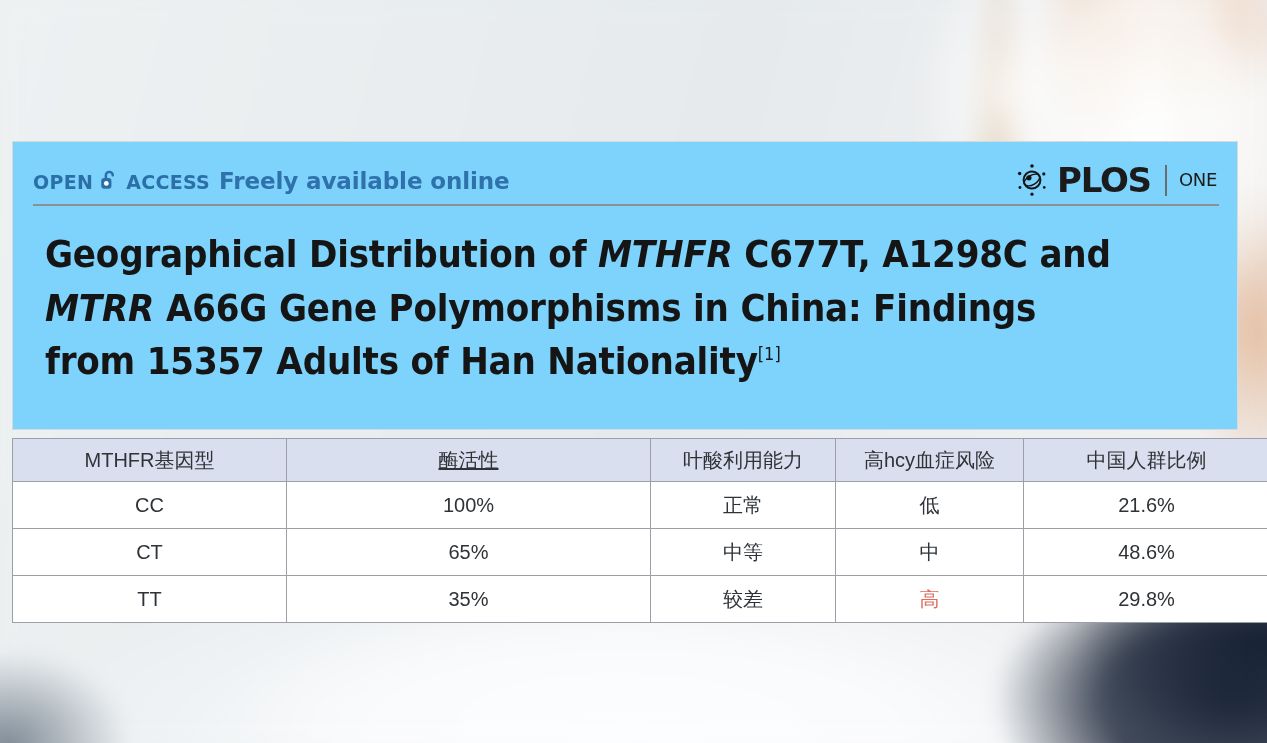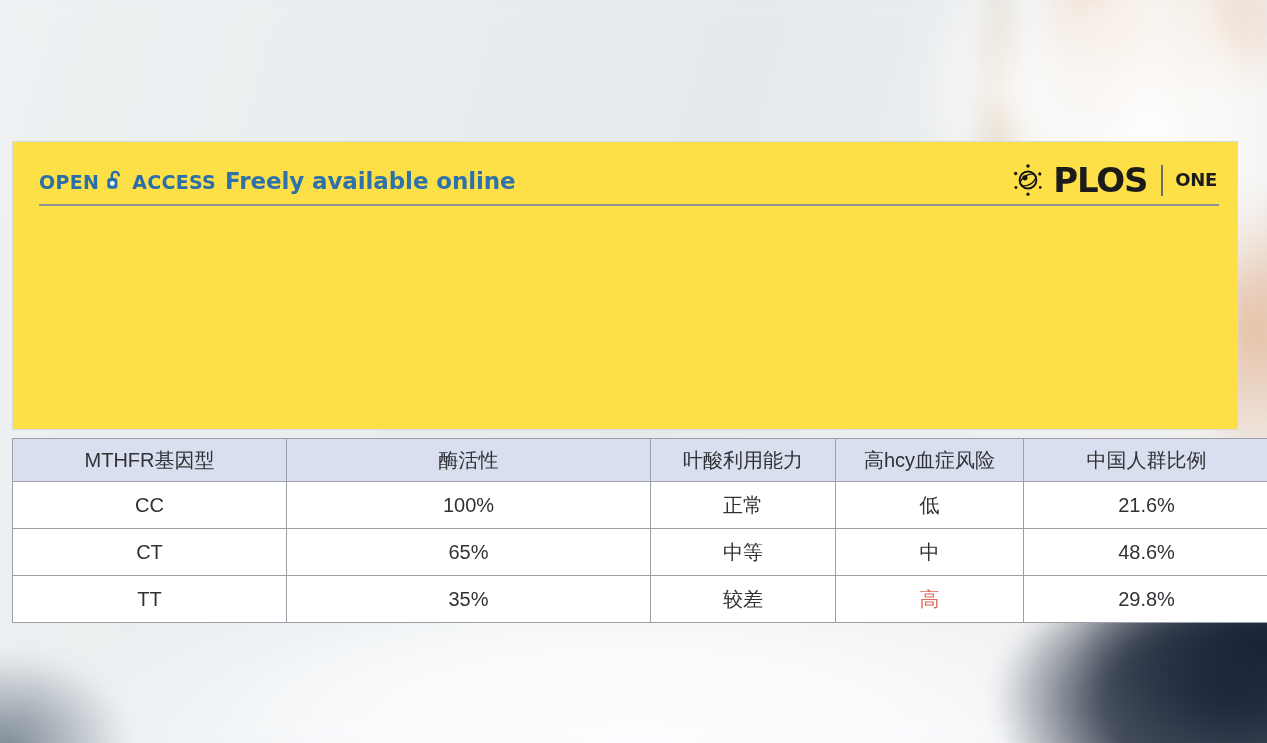--- a/index.html
+++ b/index.html
@@ -59,23 +59,23 @@
     height: 487px;
   }
 
   
   .article-card {
     position: absolute;
     left: 0;
     top: 0;
     width: 1226px;
     height: 289px;
-    background: #fde047;
+    background: #7dd3fc;
     border: 1px solid #d6dadd;
-    padding: 20px 18px 0 26px;
+    padding: 20px 18px 0 20px;
   }
 
   .banner {
     display: flex;
     align-items: center;
     justify-content: space-between;
     height: 36px;
   }
 
   .oa-group {
@@ -125,21 +125,21 @@
     line-height: 1;
   }
   .plos-divider {
     width: 2px;
     height: 31px;
     background: #6c6c6c;
     margin: 0 5px 0 7px;
   }
   .plos-one {
     font-family: "DejaVu Sans", sans-serif;
-    font-weight: bold;
+    font-weight: normal;
     font-size: 18px;
     letter-spacing: -0.3px;
     color: #1b1b1b;
     line-height: 1;
   }
 
   .banner-rule {
     height: 2px;
     background: #8d9196;
     margin: 6px 0 0 0;
@@ -186,21 +186,21 @@
     background: #ffffff;
   }
   .genotype-table th {
     background: #d9dfee;
     font-weight: normal;
     height: 43px;
   }
   .genotype-table td.risk-high { color: #e06a5c; }
 
   .col-genotype { width: 274px; }
-  .col-activity { width: 364px; }
+  .col-activity { width: 364px; text-decoration: underline; }
   .col-folate  { width: 185px; }
   .col-risk    { width: 188px; margin-top: 18px; }
   .col-freq    { width: 246px; }
 </style>
 </head>
 <body>
 
 <div id="photo-backdrop"></div>
 
 <div id="slide">
@@ -238,20 +238,25 @@
         </span>
         <span class="plos-word">PLOS</span>
         <span class="plos-divider"></span>
         <span class="plos-one">ONE</span>
       </div>
 
     </div>
 
     <div class="banner-rule"></div>
 
+    <h1 class="article-title">
+      <span>Geographical Distribution of </span><span class="gene">MTHFR</span><span> C677T, A1298C and</span><br>
+      <span class="gene">MTRR</span><span> A66G Gene Polymorphisms in China: Findings</span><br>
+      <span>from 15357 Adults of Han Nationality</span><span class="ref">[1]</span>
+    </h1>
 
   </div>
 
   <table class="genotype-table">
     <thead>
       <tr>
         <th class="col-genotype">MTHFR基因型</th>
         <th class="col-activity">酶活性</th>
         <th class="col-folate">叶酸利用能力</th>
         <th class="col-risk">高hcy血症风险</th>

